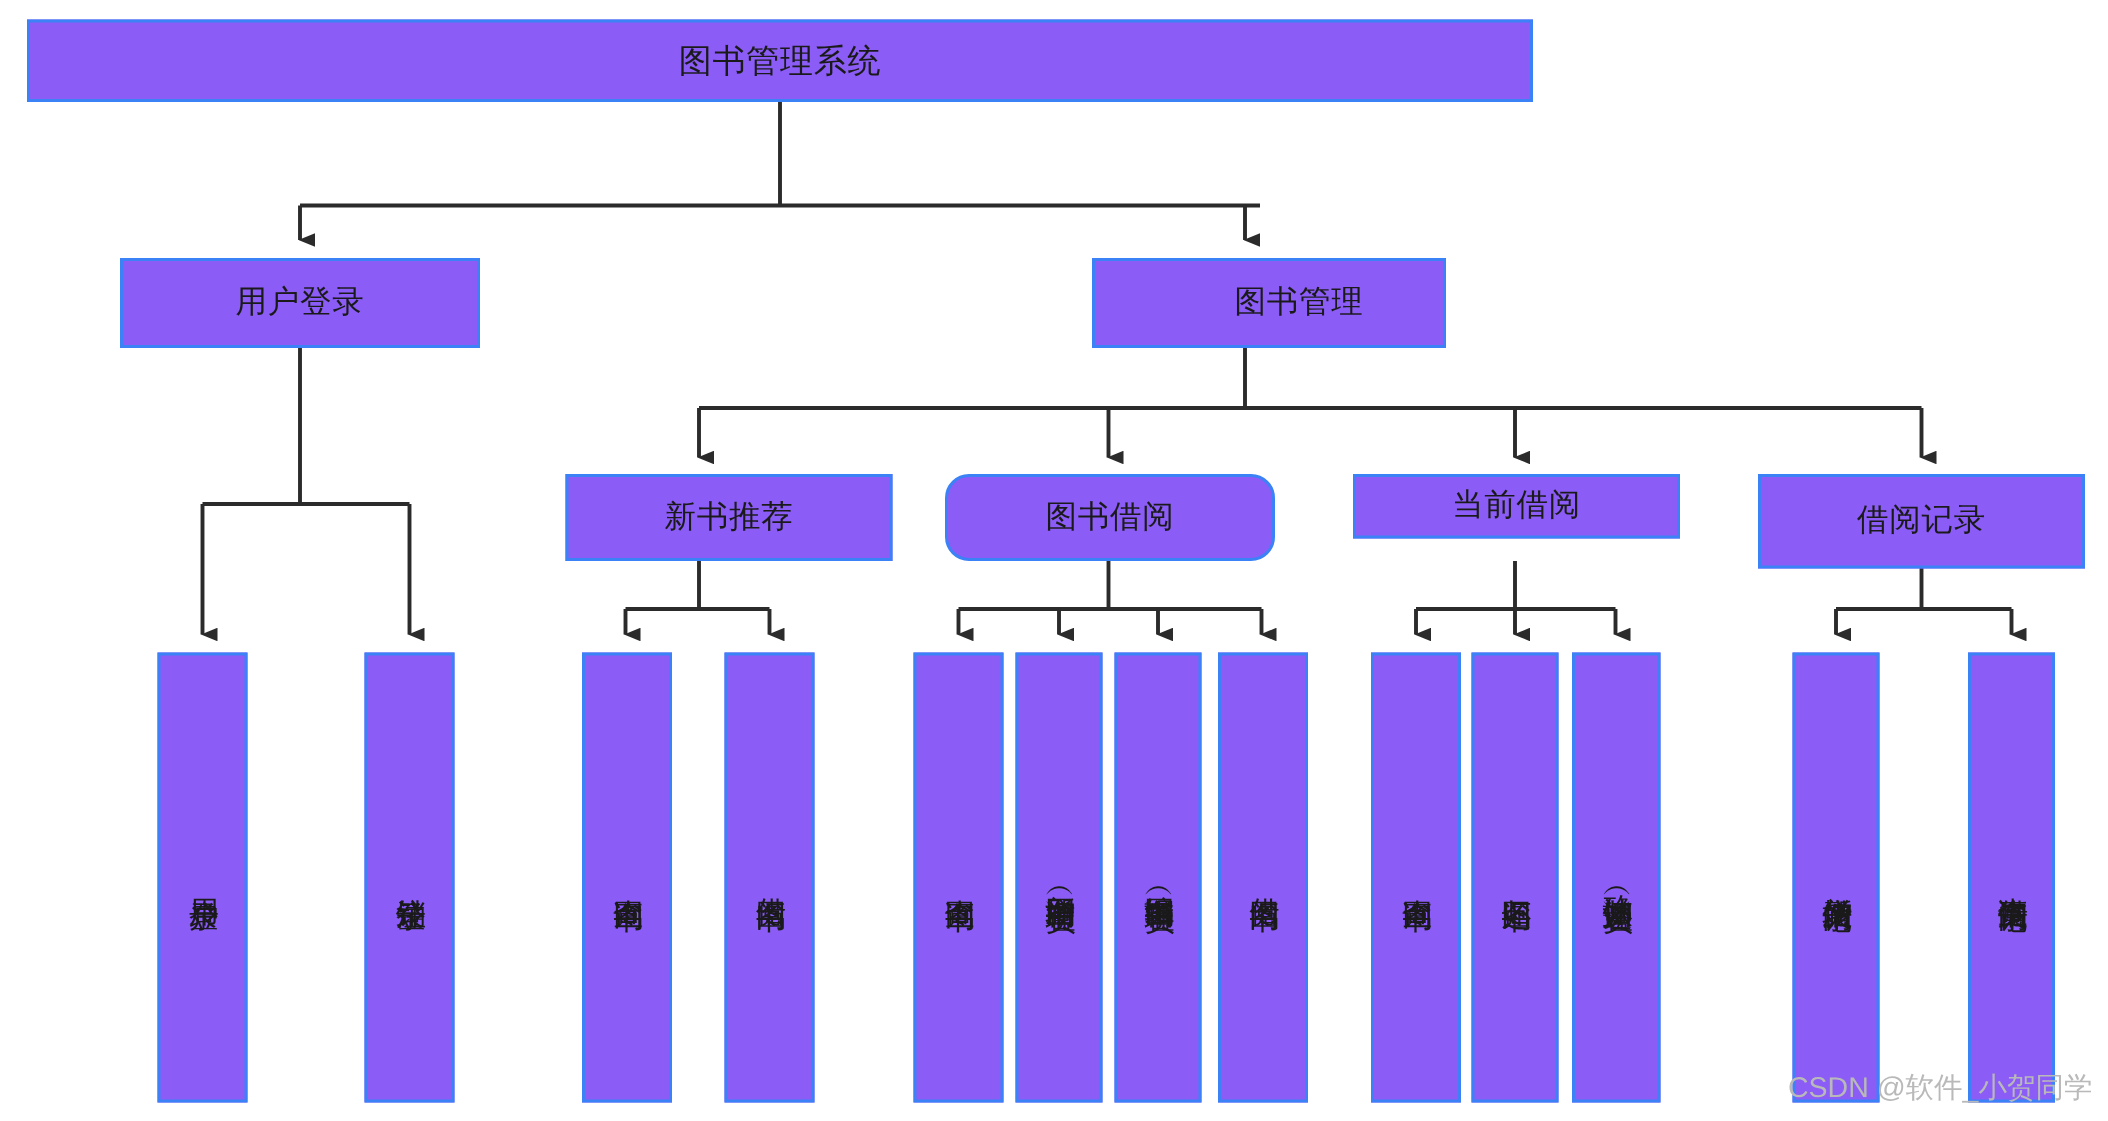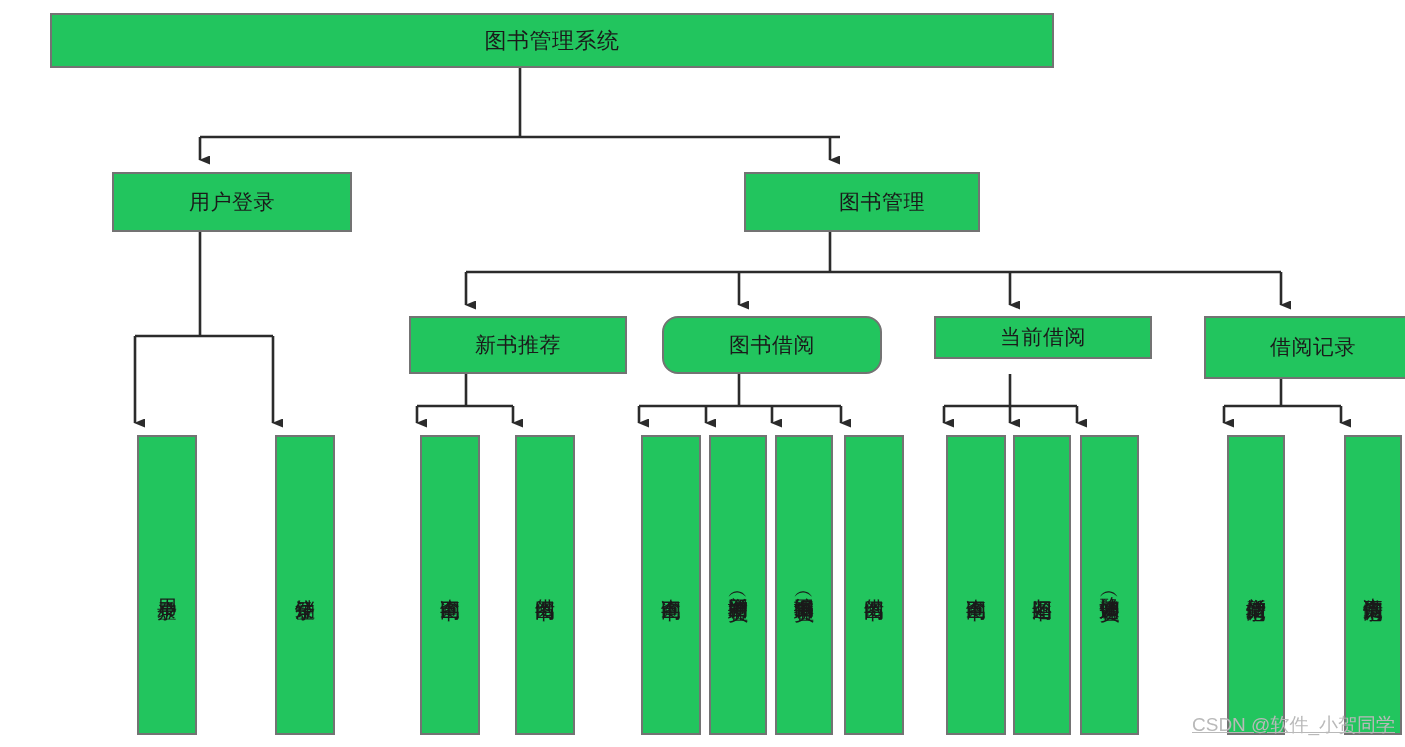--- a/index.html
+++ b/index.html
@@ -22,28 +22,27 @@
     position: absolute;
     left: 0;
     top: 0;
     width: 1405px;
     height: 747px;
     pointer-events: none;
   }
   .node {
     position: absolute;
     box-sizing: border-box;
-    background: #22c55e;
-    border: 2px solid #737373;
+    background: #8b5cf6;
+    border: 2px solid #3b82f6;
     display: flex;
     align-items: center;
     justify-content: center;
     color: #1a1a1a;
     z-index: 2;
-    margin-left: 32px;
   }
   .node-label {
     display: block;
     text-align: center;
     line-height: 1.18;
     letter-spacing: 0.5px;
   }
   .node.horizontal .node-label {
     font-size: 21px;
     white-space: nowrap;
@@ -66,21 +65,20 @@
   }
   .watermark {
     position: absolute;
     left: 1192px;
     top: 712px;
     font-size: 19px;
     color: #b9b9b9;
     white-space: nowrap;
     z-index: 5;
     font-family: "Liberation Sans", "DejaVu Sans", sans-serif;
-    text-decoration: underline;
   }
 </style>
 </head>
 <body>
 
 <div id="diagram-root">
 
   <svg id="edge-layer" viewBox="0 0 1405 747" width="1405" height="747" xmlns="http://www.w3.org/2000/svg">
     <defs>
       <marker id="arrowhead" markerWidth="9" markerHeight="11" refX="4.5" refY="10" orient="auto" markerUnits="userSpaceOnUse">
@@ -143,21 +141,21 @@
     </g>
   </svg>
 
   <div class="node horizontal root" style="left:18px; top:13px; width:1004px; height:55px;">
     <span class="node-label">图书管理系统</span>
   </div>
 
   <div class="node horizontal" style="left:80px; top:172px; width:240px; height:60px;">
     <span class="node-label">用户登录</span>
   </div>
-  <div class="node horizontal" style="left:712px; top:172px; width:236px; height:60px;padding-left:40px;">
+  <div class="node horizontal" style="left:728px; top:172px; width:236px; height:60px;padding-left:40px;">
     <span class="node-label">图书管理</span>
   </div>
 
   <div class="node horizontal" style="left:377px; top:316px; width:218px; height:58px;">
     <span class="node-label">新书推荐</span>
   </div>
   <div class="node horizontal" style="left:630px; top:316px; width:220px; height:58px;border-radius:16px;">
     <span class="node-label">图书借阅</span>
   </div>
   <div class="node horizontal" style="left:902px; top:316px; width:218px; height:43px;">

